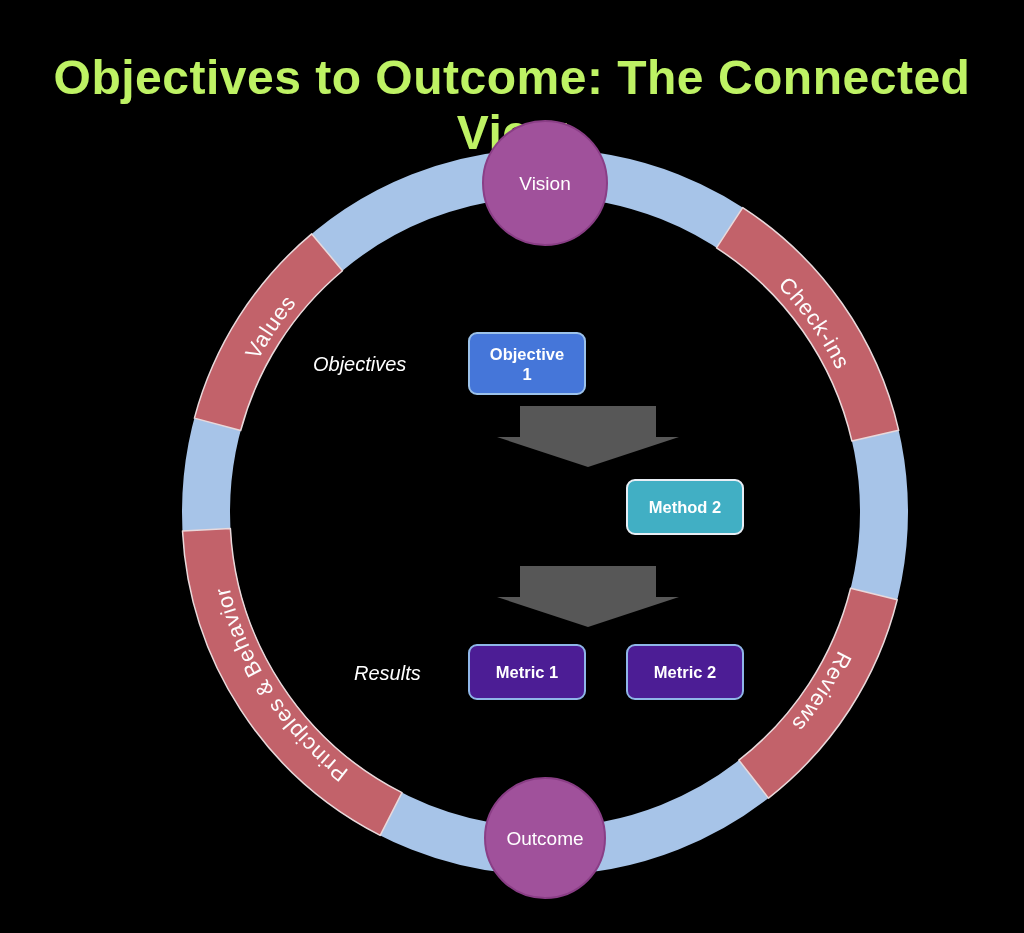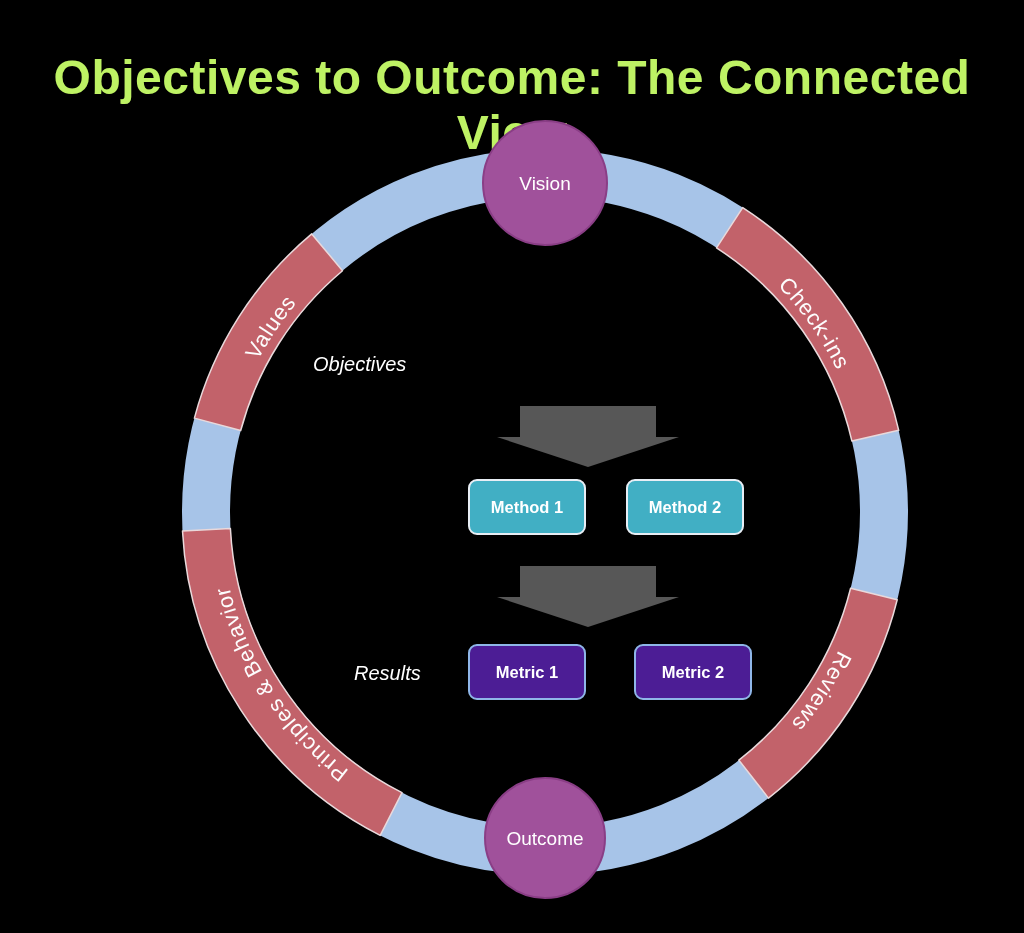--- a/index.html
+++ b/index.html
@@ -75,28 +75,28 @@
     <circle cx="545" cy="183" r="62" fill="#A0519B" stroke="#8A3E86" stroke-width="2"></circle>
     <text class="node-label" x="545" y="190">Vision</text>
 
     <circle cx="545" cy="838" r="60" fill="#A0519B" stroke="#8A3E86" stroke-width="2"></circle>
     <text class="node-label" x="545" y="845">Outcome</text>
   </svg>
 
   <div class="row-label" style="left:313px; top:351px;">Objectives</div>
   <div class="row-label" style="left:338px; top:660px;margin-left:16px;">Results</div>
 
+  <div class="flow-box row1" style="left:468px; top:332px;">
+    <span class="box-inner-narrow">Objective 1</span>
+  </div>
 
-  <div class="flow-box row2" style="left:468px; top:479px;">
-    <span>Method 1</span>
-  </div>
   <div class="flow-box row2" style="left:626px; top:479px;">
     <span>Method 2</span>
   </div>
 
   <div class="flow-box row3" style="left:468px; top:644px;">
     <span>Metric 1</span>
   </div>
-  <div class="flow-box row3" style="left:626px; top:644px;margin-left:8px;">
+  <div class="flow-box row3" style="left:626px; top:644px;">
     <span>Metric 2</span>
   </div>
 
 </div>
 
 </body></html>

